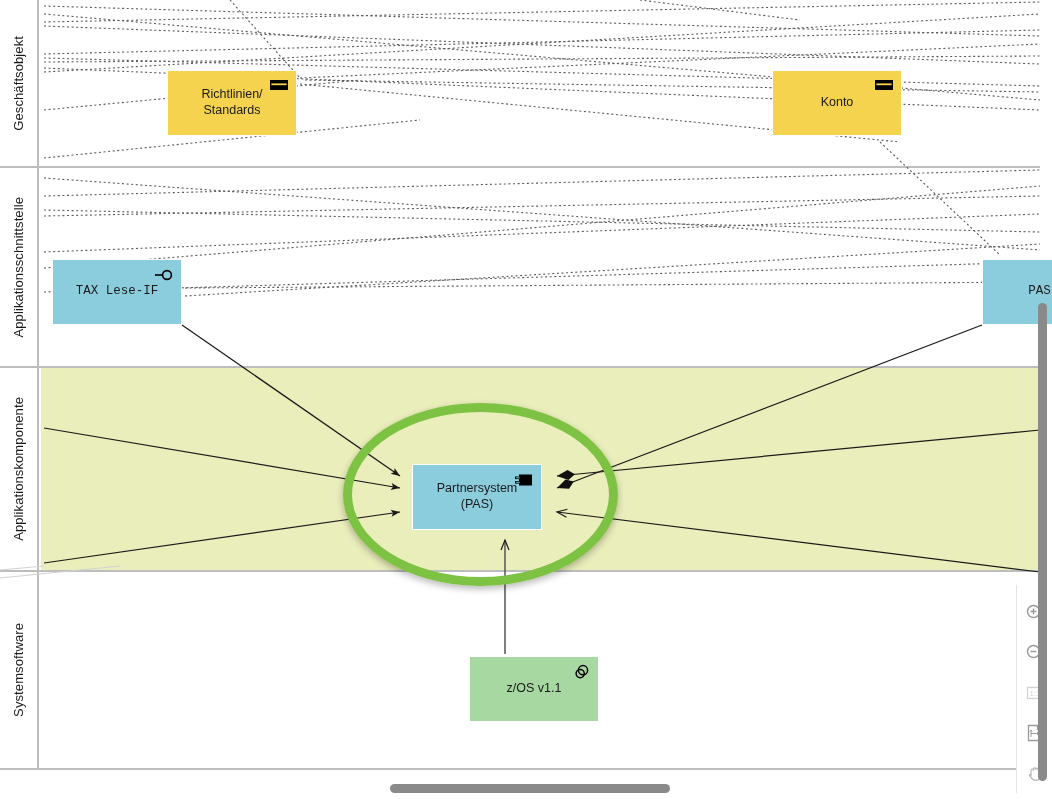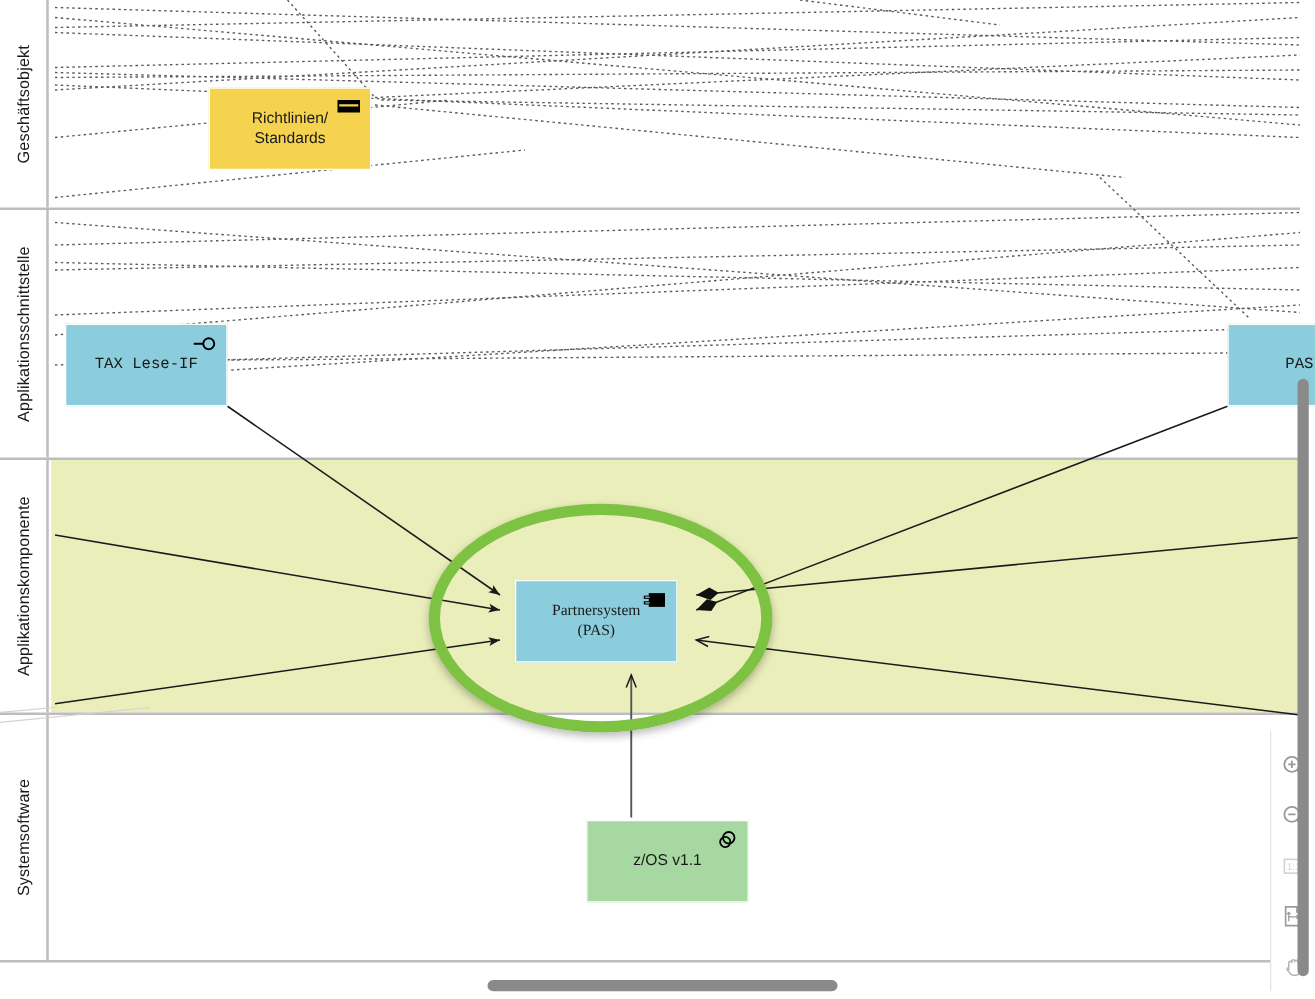--- a/index.html
+++ b/index.html
@@ -83,21 +83,21 @@
     align-items: center;
     justify-content: center;
     text-align: center;
     font-size: 12.5px;
     color: #1a1a1a;
     line-height: 1.25;
     padding: 4px 8px;
   }
   .node.business  { background: #f5d34f; }
   .node.appif     { background: #8bcddd; font-family: Liberation Mono, monospace; }
-  .node.appcomp   { background: #8bcddd; font-family: Liberation Serif, serif; }
+  .node.appcomp   { background: #8bcddd; }
   .node.sysware   { background: #a8d8a2; }
 
   .node-icon {
     position: absolute;
     right: 7px; top: 7px;
     width: 20px; height: 16px;
   }
 
   
   #toolbar {
@@ -251,20 +251,27 @@
   <div class="highlight-ellipse" style="border-color: rgb(125, 194, 66);"></div>
 
   <div class="node business" id="node-richtlinien-standards" style="left: 167px; top: 70px; width: 130px; height: 66px; background: rgb(245, 211, 79);">
     <span>Richtlinien/<br>Standards</span>
     <svg class="node-icon" viewBox="0 0 20 16">
       <rect x="1" y="2" width="18" height="10" fill="#000000"></rect>
       <rect x="2.4" y="5.4" width="15.2" height="1.8" fill="#f5d34f"></rect>
     </svg>
   </div>
 
+  <div class="node business" id="node-konto" style="left: 772px; top: 70px; width: 130px; height: 66px; background: rgb(245, 211, 79);">
+    <span>Konto</span>
+    <svg class="node-icon" viewBox="0 0 20 16">
+      <rect x="1" y="2" width="18" height="10" fill="#000000"></rect>
+      <rect x="2.4" y="5.4" width="15.2" height="1.8" fill="#f5d34f"></rect>
+    </svg>
+  </div>
 
   <div class="node appif" id="node-tax-lese-if" style="left: 52px; top: 259px; width: 130px; height: 66px; background: rgb(139, 205, 221);">
     <span>TAX Lese-IF</span>
     <svg class="node-icon" viewBox="0 0 20 16">
       <line x1="1" y1="8" x2="9" y2="8" stroke="#000000" stroke-width="1.6"></line>
       <circle cx="13" cy="8" r="4.4" fill="none" stroke="#000000" stroke-width="1.6"></circle>
     </svg>
   </div>
 
   <div class="node appif" id="node-pas-lese-if" style="left: 982px; top: 259px; width: 130px; height: 66px; background: rgb(139, 205, 221);">

